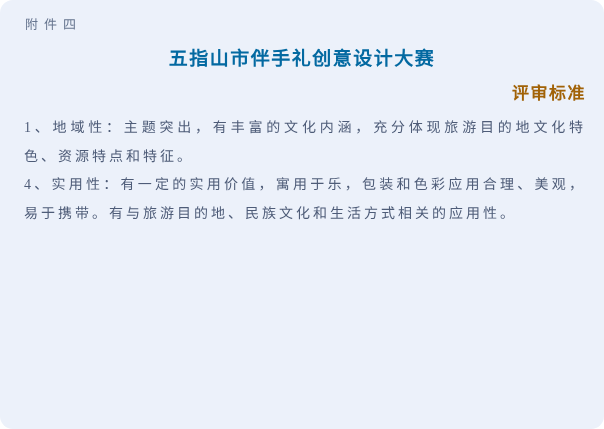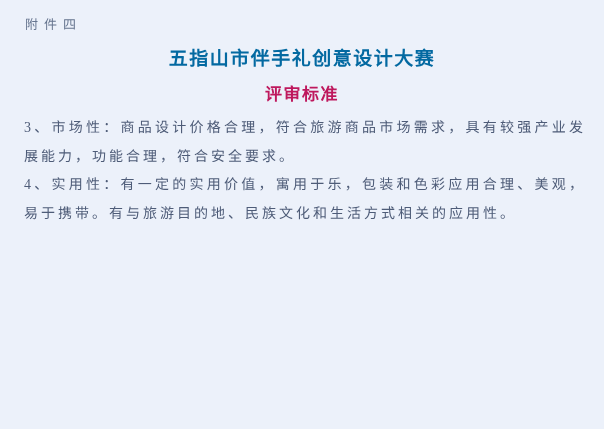--- a/index.html
+++ b/index.html
@@ -6,21 +6,21 @@
     margin: 0;
     padding: 0;
     background: #ffffff;
     font-family: "Liberation Serif", "DejaVu Serif", serif;
   }
   .page {
     position: relative;
     width: 604px;
     height: 429px;
     background: #ECF1FA;
-    border-radius: 0;
+    border-radius: 13px;
     box-sizing: border-box;
     overflow: hidden;
   }
   .attachment-label {
     margin: 14px 0 0 25px;
     font-size: 13px;
     letter-spacing: 6px;
     color: #66758F;
   }
   .doc-title {
@@ -28,26 +28,26 @@
     text-align: center;
     font-family: "Liberation Sans", "DejaVu Sans", sans-serif;
     font-weight: bold;
     font-size: 19px;
     letter-spacing: 1.5px;
     color: #0369a1;
     line-height: 22px;
   }
   .doc-subtitle {
     margin: 15px 18px 0 18px;
-    text-align: center;
-    font-family: Liberation Sans, sans-serif;
+    text-align: right;
+    font-family: Liberation Mono, monospace;
     font-weight: bold;
     font-size: 17px;
     letter-spacing: 1.5px;
-    color: #be185d;
+    color: #a16207;
     line-height: 20px;
   }
   .criteria-list {
     margin: 9px 18px 0 24px;
   }
   .criteria-item {
     margin: 0;
     font-size: 14px;
     line-height: 28.5px;
     letter-spacing: 3px;
@@ -60,16 +60,16 @@
 <body>
 
 <div class="page">
   <div class="attachment-label">附件四</div>
 
   <h1 class="doc-title">五指山市伴手礼创意设计大赛</h1>
 
   <h2 class="doc-subtitle">评审标准</h2>
 
   <div class="criteria-list">
-    <p class="criteria-item">3、市场性：商品设计价格合理，符合旅游商品市场需求，具有较强产业发展能力，功能合理，符合安全要求。</p>
+    <p class="criteria-item">1、地域性：主题突出，有丰富的文化内涵，充分体现旅游目的地文化特色、资源特点和特征。</p>
     <p class="criteria-item">4、实用性：有一定的实用价值，寓用于乐，包装和色彩应用合理、美观，易于携带。有与旅游目的地、民族文化和生活方式相关的应用性。</p>
   </div>
 </div>
 
 </body></html>

